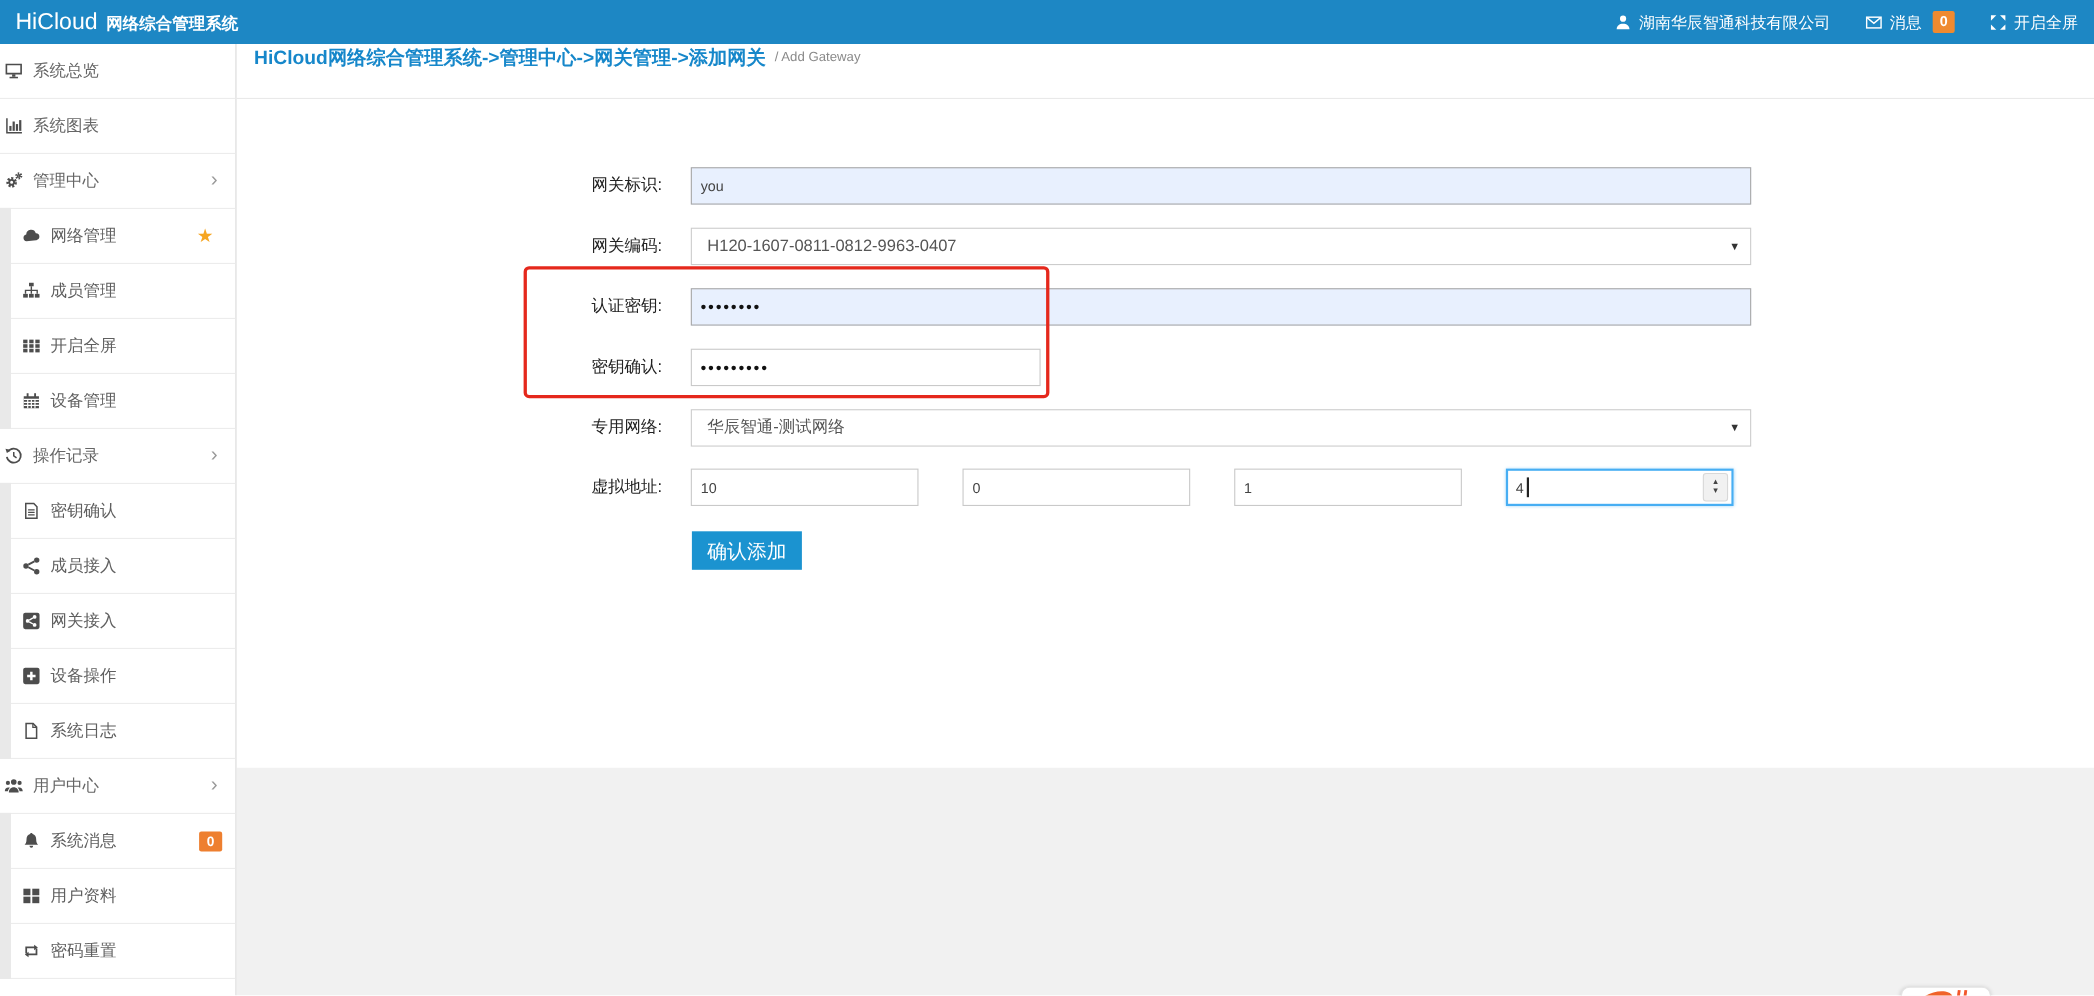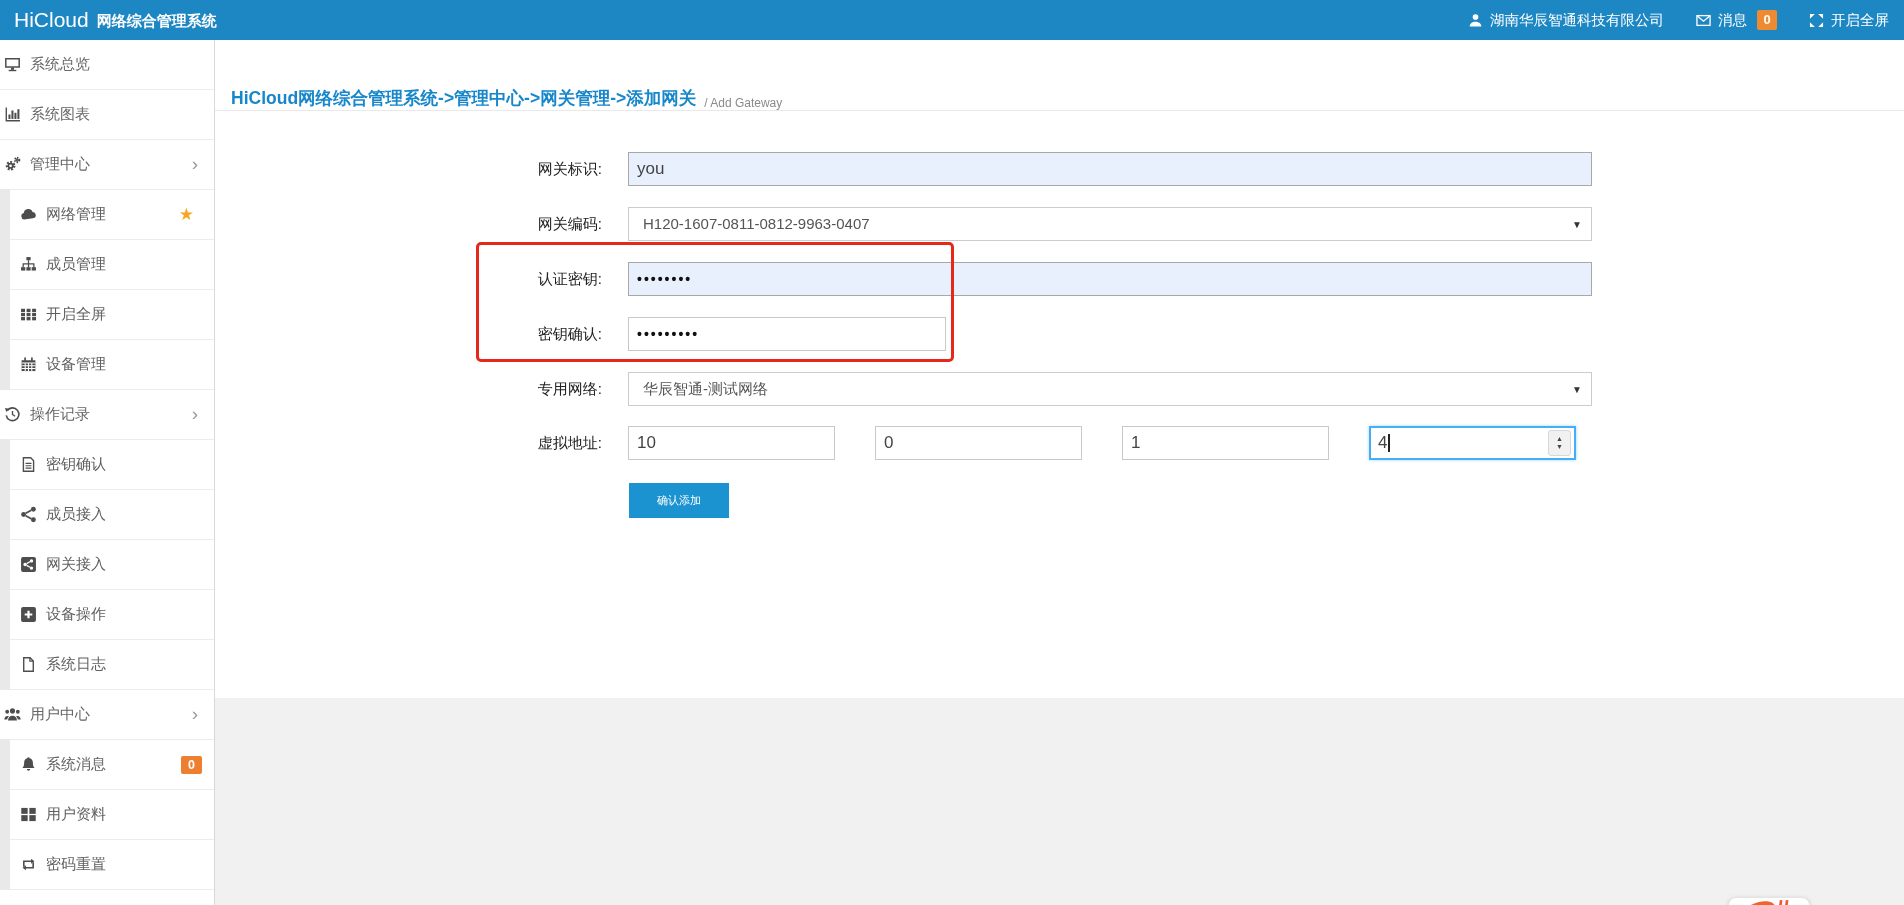--- a/index.html
+++ b/index.html
@@ -31,47 +31,47 @@
   .s-icon svg { width:17px; height:17px; }
   .chev { position:absolute; right:16px; top:50%; transform:translateY(-56%); color:#9a9a9a; font-size:19px; }
   .star { position:absolute; right:20px; color:#f6a622; font-size:17px; }
   .s-badge { position:absolute; right:12px; background:#ee7f2f; color:#fff; font-size:12.5px;
              font-weight:bold; padding:2px 7px; border-radius:2px; }
 
   
   .main { position:absolute; left:215px; top:40px; right:0; bottom:0; background:#fff; }
   .gray-footer { position:absolute; left:0; right:0; top:658px; bottom:0; background:#f1f1f1; }
   .crumb-bar { position:absolute; top:0; left:0; right:0; height:50px; border-bottom:1px solid #e9e9e9;
-               display:flex; align-items:flex-end; padding-left:16px; background:#fff;margin-top:21px; }
+               display:flex; align-items:flex-start; padding-left:16px; background:#fff; }
   .crumb-path { color:#1687ca; font-weight:bold; font-size:17.5px; }
   .crumb-suffix { color:#8a8a8a; font-size:12px; margin-left:8px; padding-top:4px; }
 
   .form-row { position:absolute; left:0; right:0; height:34px; }
   .f-label { position:absolute; left:215px; width:172px; text-align:right; font-weight:normal;
              color:#222; font-size:15px; line-height:34px; }
   .inp { position:absolute; top:0; height:34px; border:1px solid #c9c9c9; background:#fff;
-         font-size:17px; color:#444; padding:0 8px; font-family:inherit; outline:none; }
+         font-size:13px; color:#444; padding:0 8px; font-family:inherit; outline:none; }
   .inp.blue { background:#e8f0fe; border-color:#a8a8a8; }
   .inp.wide { left:413px; width:964px; }
   .inp.kc   { left:413px; width:318px; }
   .pwd { font-weight:bold; color:#111; letter-spacing:2px; font-size:14px; }
   .sel { position:absolute; left:413px; top:0; width:964px; height:34px; border:1px solid #ccc;
          background:#fff; line-height:32px; padding-left:14px; font-size:15px; color:#555; cursor:pointer; }
   .sel .caret { position:absolute; right:9px; top:0; line-height:33px; font-size:10px; color:#333; }
   .oct { width:207px; }
   .oct-wrap { position:absolute; left:1154px; top:0; width:207px; height:34px; }
   .oct-wrap .inp { left:0; top:0; width:207px; border:2px solid #47aef3; box-shadow:0 0 3px #9ed4f7; padding:0 7px; }
   .spinner { position:absolute; right:5px; top:4px; width:23px; height:26px; background:#f1f1f1;
              border:1px solid #d8d8d8; border-radius:3px; display:flex; flex-direction:column;
              align-items:center; justify-content:center; color:#444; cursor:pointer; z-index:2; }
   .spinner span { font-size:7px; line-height:8px; }
   .text-cursor { position:absolute; left:19px; top:8px; width:1.5px; height:18px; background:#222; z-index:2; }
 
   .btn { position:absolute; left:414px; top:443px; width:100px; height:35px; background:#1b93d0;
-         color:#fff; font-size:11px; border:none; cursor:pointer; font-family:inherit; }
+         color:#fff; font-size:18px; border:none; cursor:pointer; font-family:inherit; }
 
   .red-annotation { position:absolute; left:261px; top:202px; width:478px; height:120px;
                     border:3px solid #e5281c; border-radius:5px; pointer-events:none; z-index:6; }
 
   .widget { position:absolute; left:1513px; top:857px; width:82px; height:48px; background:#fff;
             border:1px solid #e4e4e4; border-radius:8px; box-shadow:0 1px 4px rgba(0,0,0,.15); overflow:hidden; z-index:8; }
   .widget svg { width:82px; height:48px; }
 </style>
 </head>
 <body>

